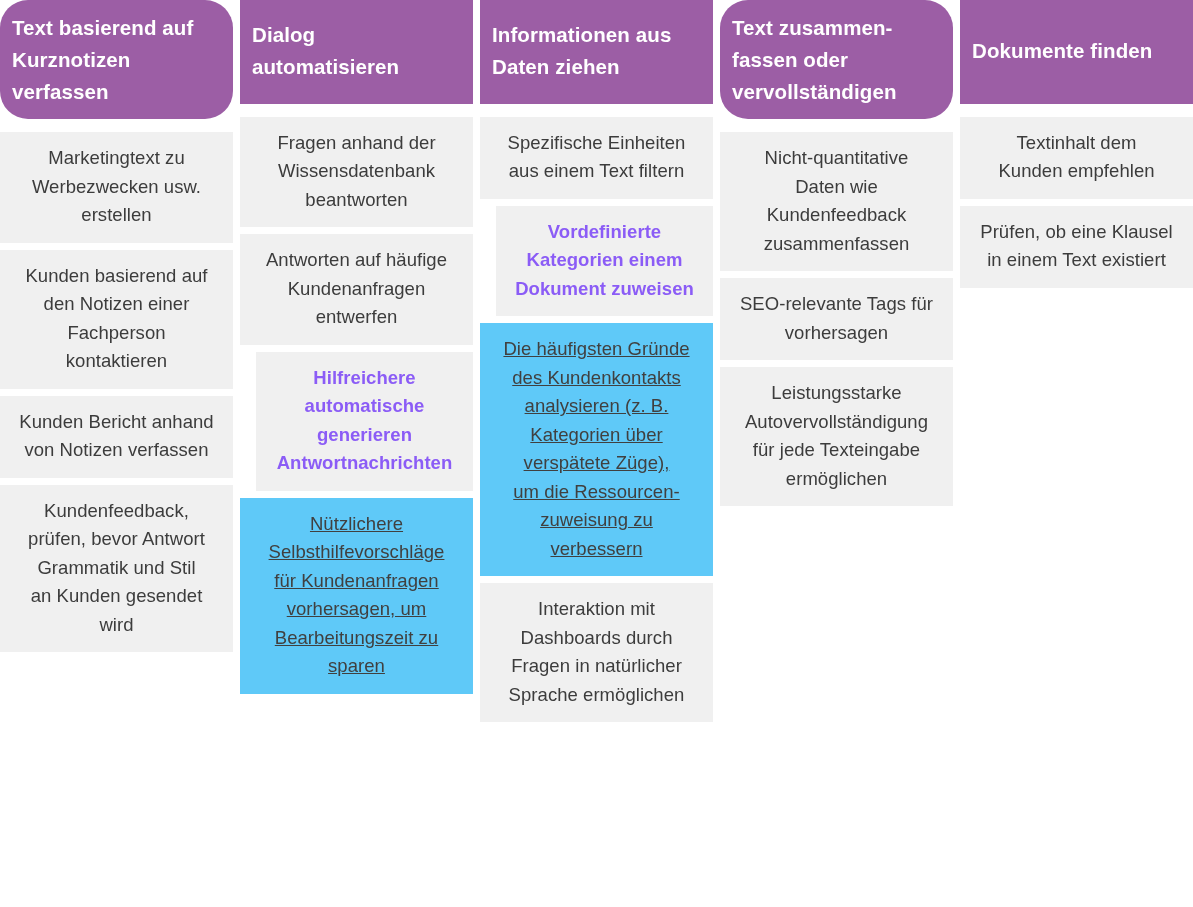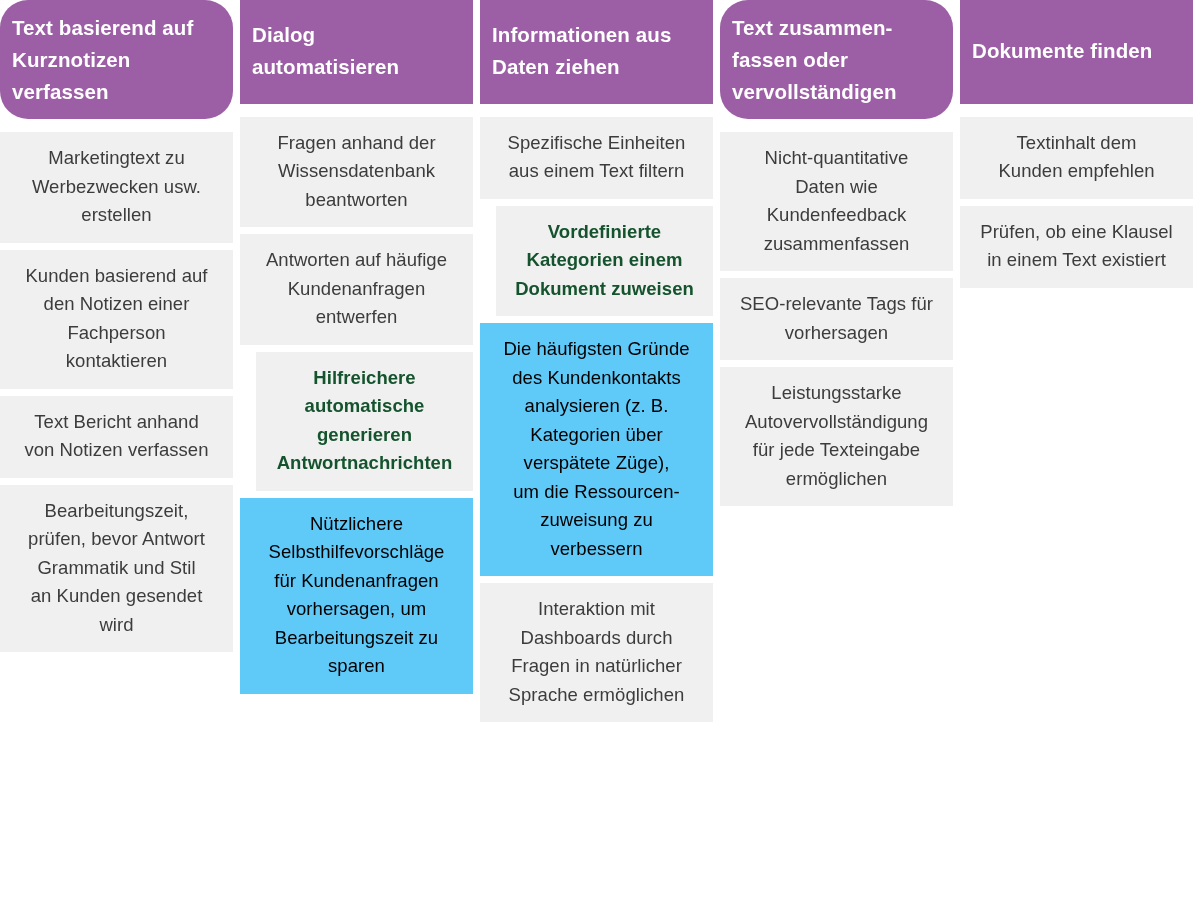--- a/index.html
+++ b/index.html
@@ -65,29 +65,30 @@
     color: #3c3c3c;
     font-size: 18.5px;
     line-height: 1.54;
     padding: 12px 12px 13px 12px;
     margin-bottom: 7px;
     box-sizing: border-box;
     letter-spacing: 0.05px;
   }
 
   .card.accent-purple {
-    color: #14532d;
+    color: #8b5cf6;
     font-weight: bold;
     background: #f0f0f0;
     margin-left: 16px;
   }
 
   .card.highlight-blue {
     background: #5fc9f8;
-    color: #000000;
+    color: #404040;
+    text-decoration: underline;
   }
 
   .card .line {
     display: block;
   }
 </style>
 </head>
 <body>
 
 <div class="board">
@@ -103,25 +104,25 @@
           <span class="line">Werbezwecken usw.</span>
           <span class="line">erstellen</span>
         </div>
         <div class="card">
           <span class="line">Kunden basierend auf</span>
           <span class="line">den Notizen einer</span>
           <span class="line">Fachperson</span>
           <span class="line">kontaktieren</span>
         </div>
         <div class="card">
-          <span class="line">Text Bericht anhand</span>
+          <span class="line">Kunden Bericht anhand</span>
           <span class="line">von Notizen verfassen</span>
         </div>
         <div class="card">
-          <span class="line">Bearbeitungszeit,</span>
+          <span class="line">Kundenfeedback,</span>
           <span class="line">prüfen, bevor Antwort</span>
           <span class="line">Grammatik und Stil</span>
           <span class="line">an Kunden gesendet</span>
           <span class="line">wird</span>
         </div>
       </div>
     </div>
     <div class="column">
       <div class="col-header">
         <span class="line">Dialog</span>

